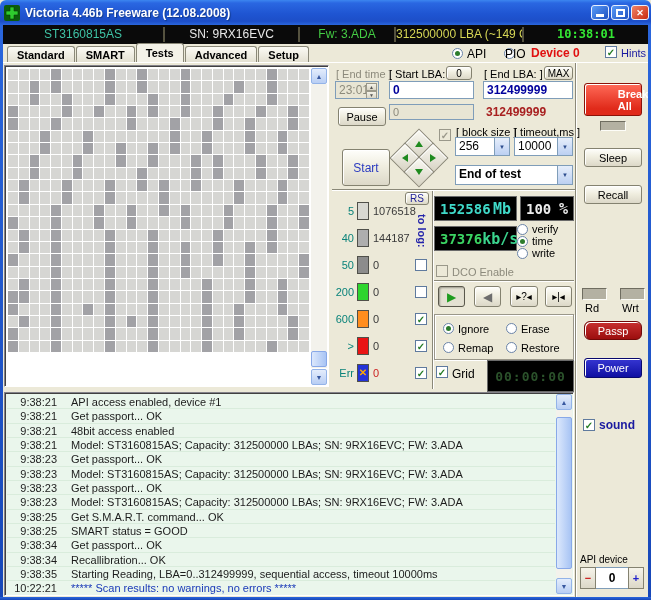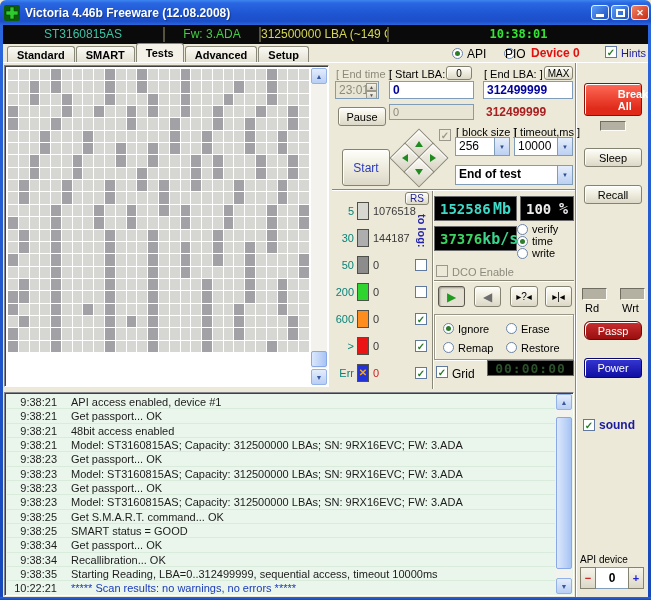--- a/index.html
+++ b/index.html
@@ -157,20 +157,21 @@
         <span class="max-glyph"></span>
       </span>
     <span class="win-btn red">
         <span>✕</span>
       </span>
   </div>
 
   
   <div class="infobar">
     <span class="seg" style="width:162px;color:#3fc3a5;">ST3160815AS</span>
+    <span class="seg" style="width:135px;color:#e8e8e8;">SN: 9RX16EVC</span>
     <span class="seg" style="width:96px;color:#44cc44;">Fw: 3.ADA</span>
     <span class="seg" style="width:128px;color:#d6d655;">312500000 LBA (~149 GB)</span>
     <span class="seg" style="flex:1;border-right:none;color:#33e633;font-weight:bold;font-family:'DejaVu Sans Mono',monospace;">10:38:01</span>
   </div>
 
   
   <div class="tabrow">
       <span class="tab">Standard</span>
       <span class="tab">SMART</span>
       <span class="tab active">Tests</span>
@@ -903,21 +904,21 @@
     <div class="hist">
       <span class="btn rs-btn">RS</span>
       <span class="tolog">to log:</span>
       <div style="position:absolute;left:0;top:5px;right:0;">
           <div class="hrow">
             <span class="hlabel">5</span>
             <span class="hblock" style="background: rgb(216, 216, 210);"></span>
             <span class="hcount">1076518</span>
           </div>
           <div class="hrow">
-            <span class="hlabel">30</span>
+            <span class="hlabel">40</span>
             <span class="hblock" style="background: rgb(174, 174, 174);"></span>
             <span class="hcount">144187</span>
           </div>
           <div class="hrow">
             <span class="hlabel">50</span>
             <span class="hblock" style="background: rgb(140, 140, 140);"></span>
             <span class="hcount">0</span>
             <span class="cb"></span>
           </div>
           <div class="hrow">
@@ -1008,21 +1009,21 @@
           <span class="radio-label">Remap</span>
         </label>
         <label class="radio-item">
           <span class="radio"></span>
           <span class="radio-label">Restore</span>
         </label>
       </div>
 
     <span class="cb" style="position:absolute;left:104px;top:303px;">✓</span>
     <span class="lbl" style="left:120px;top:304px;font-size:12px;">Grid</span>
-    <div class="lcd" style="left:155px;top:297px;width:87px;height:16px;justify-content:center;">
+    <div class="lcd" style="left:155px;top:297px;width:87px;height:32px;justify-content:center;">
       <span style="color:#2b522b;font-size:13px;letter-spacing:1px;">00:00:00</span>
     </div>
   </div>
 
   
   <div class="sep-v" style="left:575px;top:63px;height:534px;"></div>
 
   
   <div class="sidebar">
     <span class="btn btn-red" style="left:6px;top:20px;width:58px;height:33px;">Break All</span>

